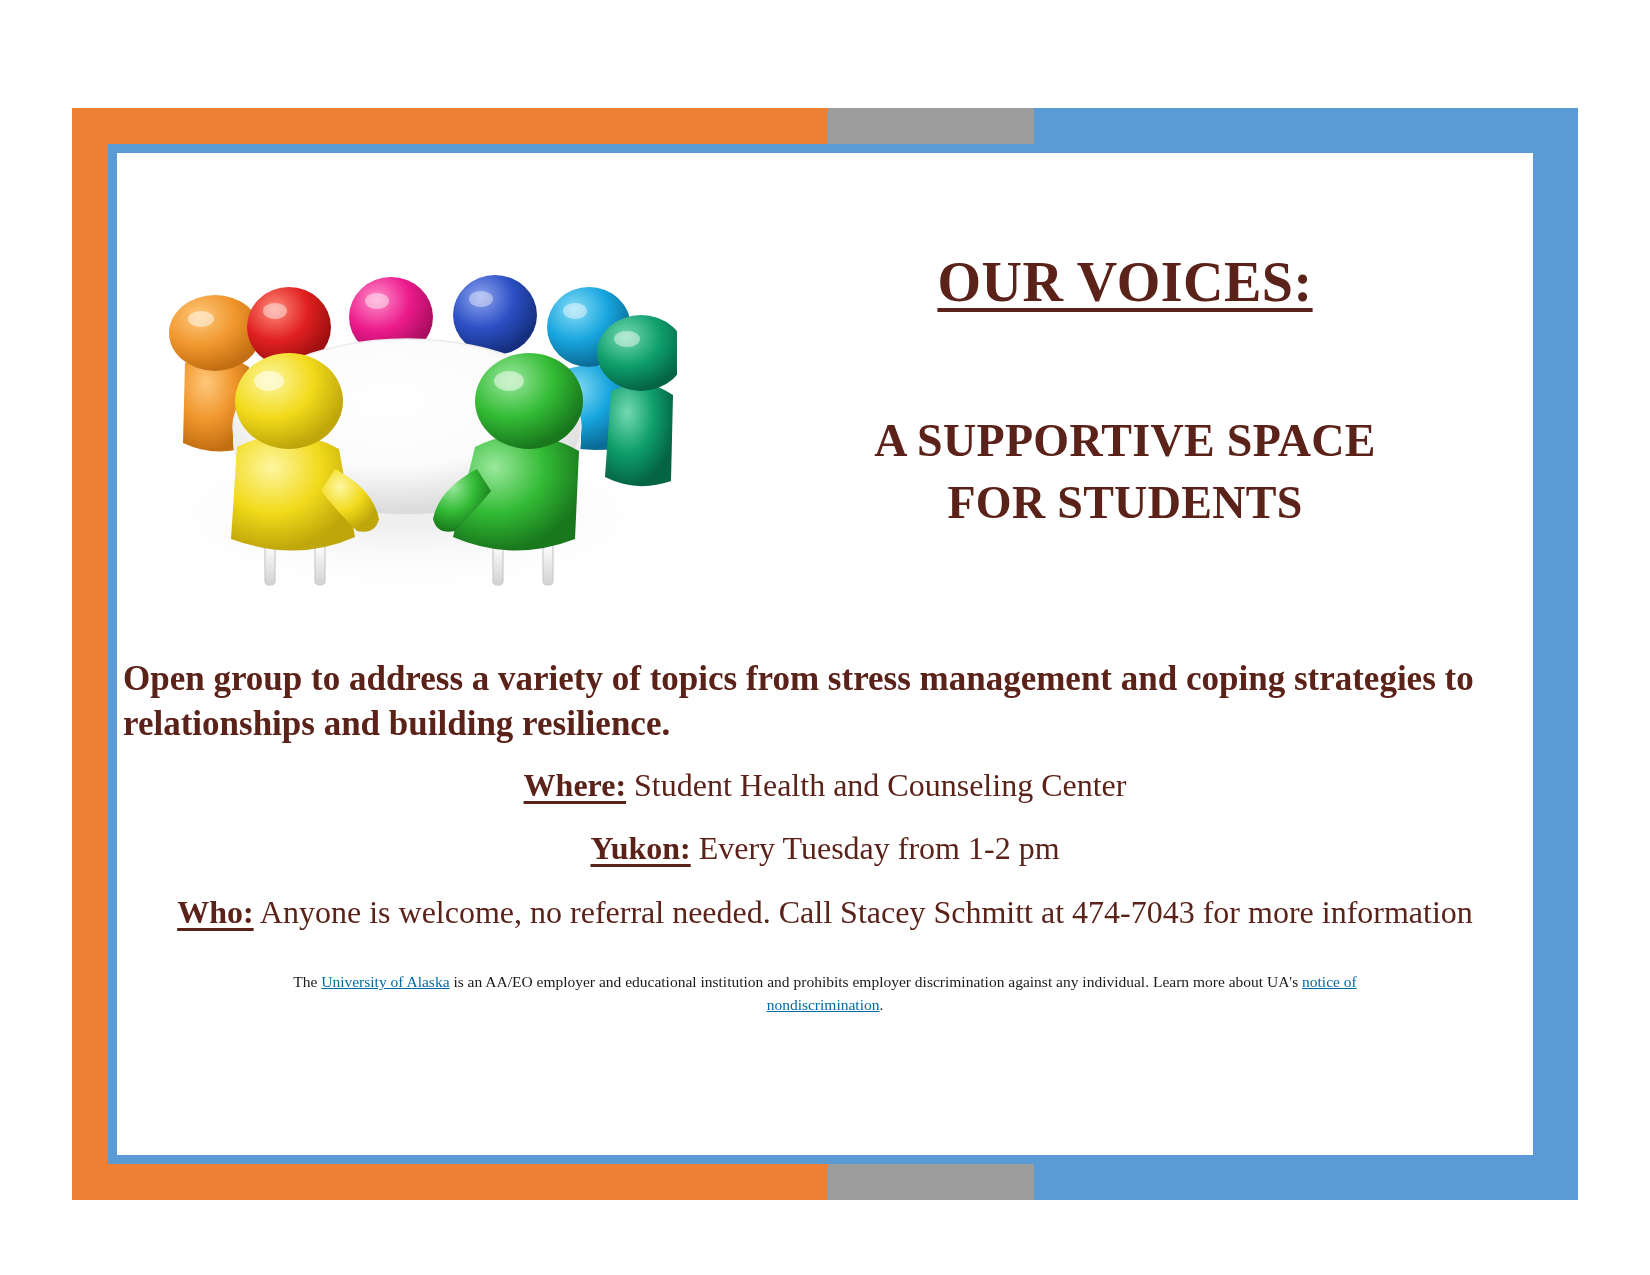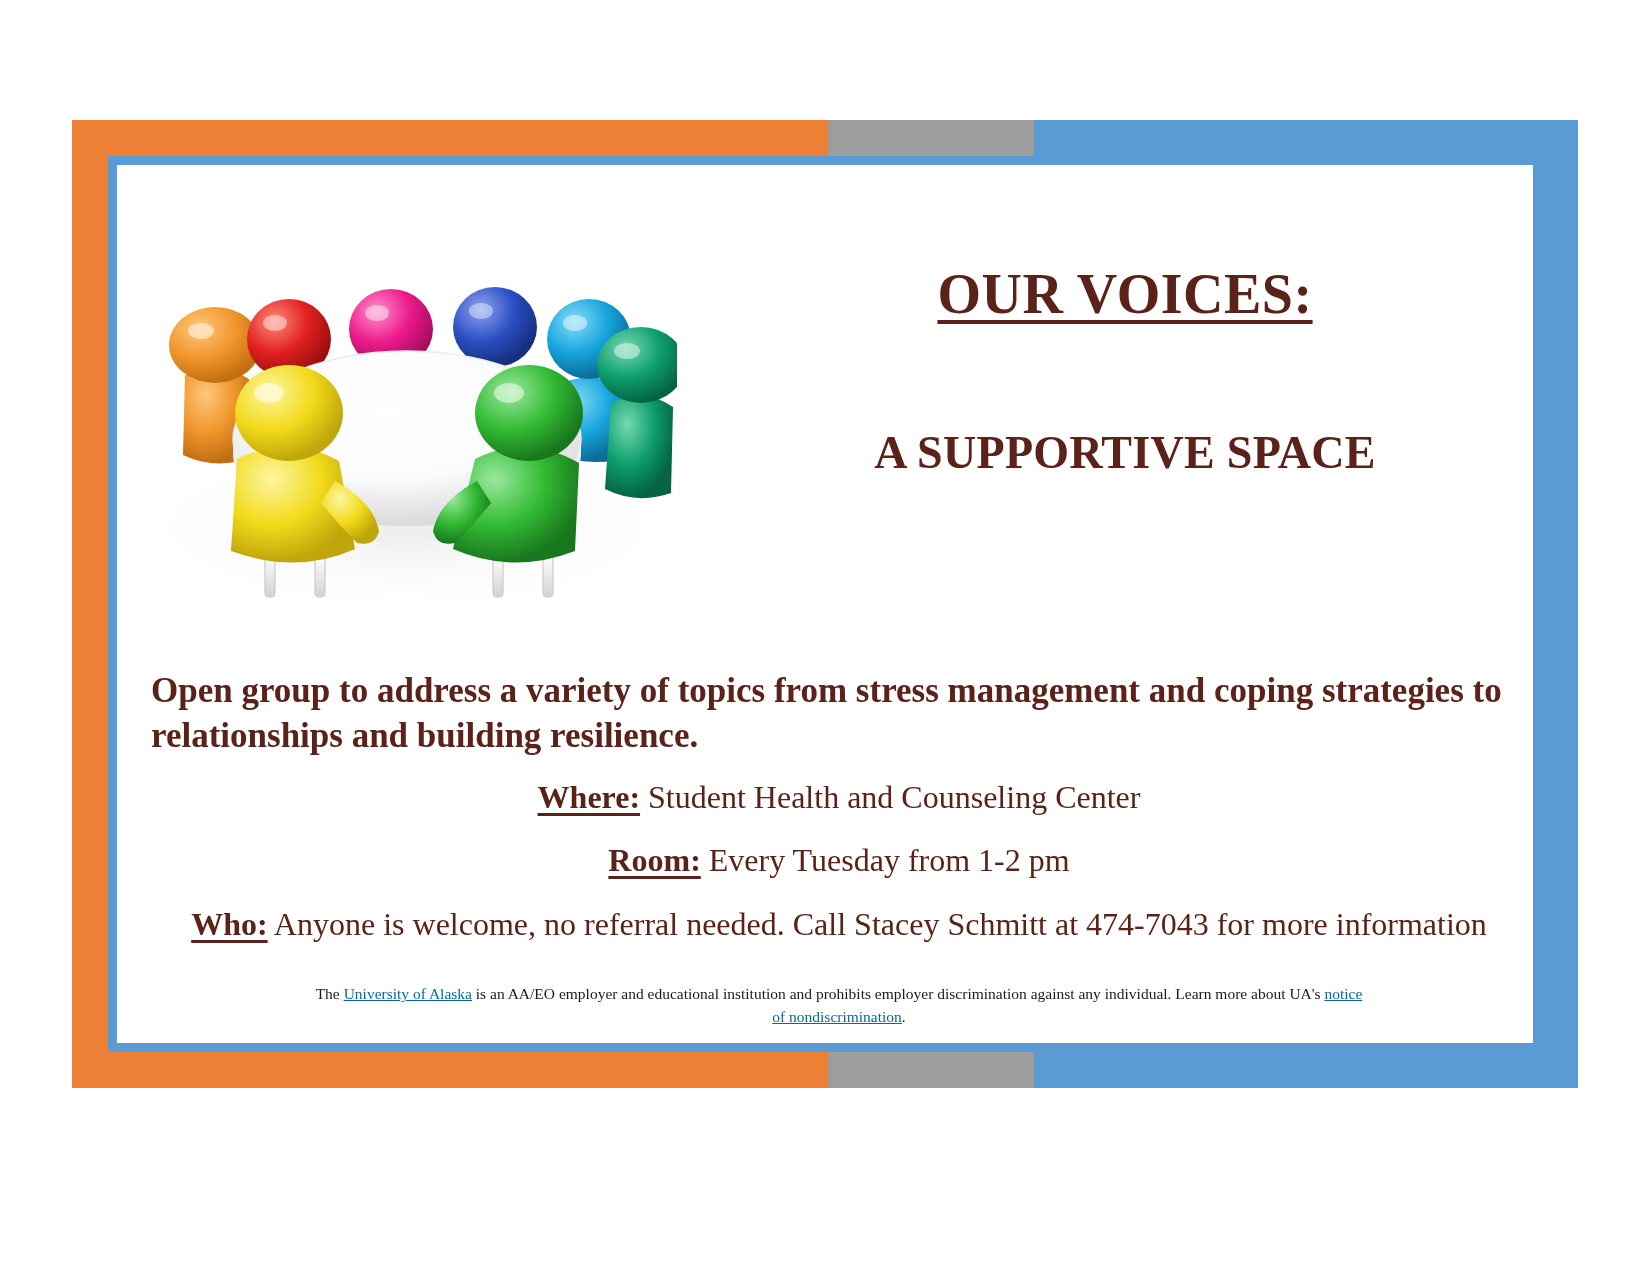--- a/index.html
+++ b/index.html
@@ -11,23 +11,23 @@
     width: 1650px;
     height: 1275px;
     font-family: "Liberation Serif", "DejaVu Serif", serif;
     overflow: hidden;
   }
 
   
   #poster {
     position: absolute;
     left: 72px;
-    top: 120px;
+    top: 108px;
     width: 1506px;
-    height: 968px;
+    height: 1092px;
     background: #ffffff;
     box-sizing: border-box;
     padding-left: 28px;
   }
 
   
   .band {
     position: absolute;
     height: 36px;
     left: 0;
@@ -114,21 +114,20 @@
     font-weight: bold;
     line-height: 1.35;
     margin-top: 98px;
     letter-spacing: 0.3px;
   }
 
   
   #body-copy {
     margin-top: 24px;
     color: #5B2219;
-    margin-left: 28px;
   }
 
   .lead {
     font-size: 35px;
     font-weight: bold;
     line-height: 1.28;
     text-align: left;
     padding: 0 8px 0 6px;
   }
 
@@ -322,35 +321,36 @@
           </g>
         </svg>
       </div>
 
       <div id="headings">
         <div class="title-main">
           <span class="u">OUR VOICES:</span>
         </div>
         <div class="title-sub">
           <div>A SUPPORTIVE SPACE</div>
+          <div>FOR STUDENTS</div>
         </div>
       </div>
     </div>
 
     <div id="body-copy">
 
       <div class="lead">Open group to address a variety of topics from stress management and coping strategies to relationships and building resilience.</div>
 
       <div class="detail">
         <span class="lbl">Where:</span><span> Student Health and Counseling Center</span>
       </div>
 
 
       <div class="detail">
-        <span class="lbl">Room:</span><span> Every Tuesday from 1-2 pm</span>
+        <span class="lbl">Yukon:</span><span> Every Tuesday from 1-2 pm</span>
       </div>
 
       <div class="detail">
         <span class="lbl">Who:</span><span> Anyone is welcome, no referral needed. Call Stacey Schmitt at 474-7043 for more information</span>
       </div>
 
       <div id="disclaimer">
         <span>The </span><span class="link">University of Alaska</span><span> is an AA/EO employer and educational institution and prohibits employer discrimination against any individual. Learn more about UA's </span><span class="link">notice of nondiscrimination</span><span>.</span>
       </div>
 

